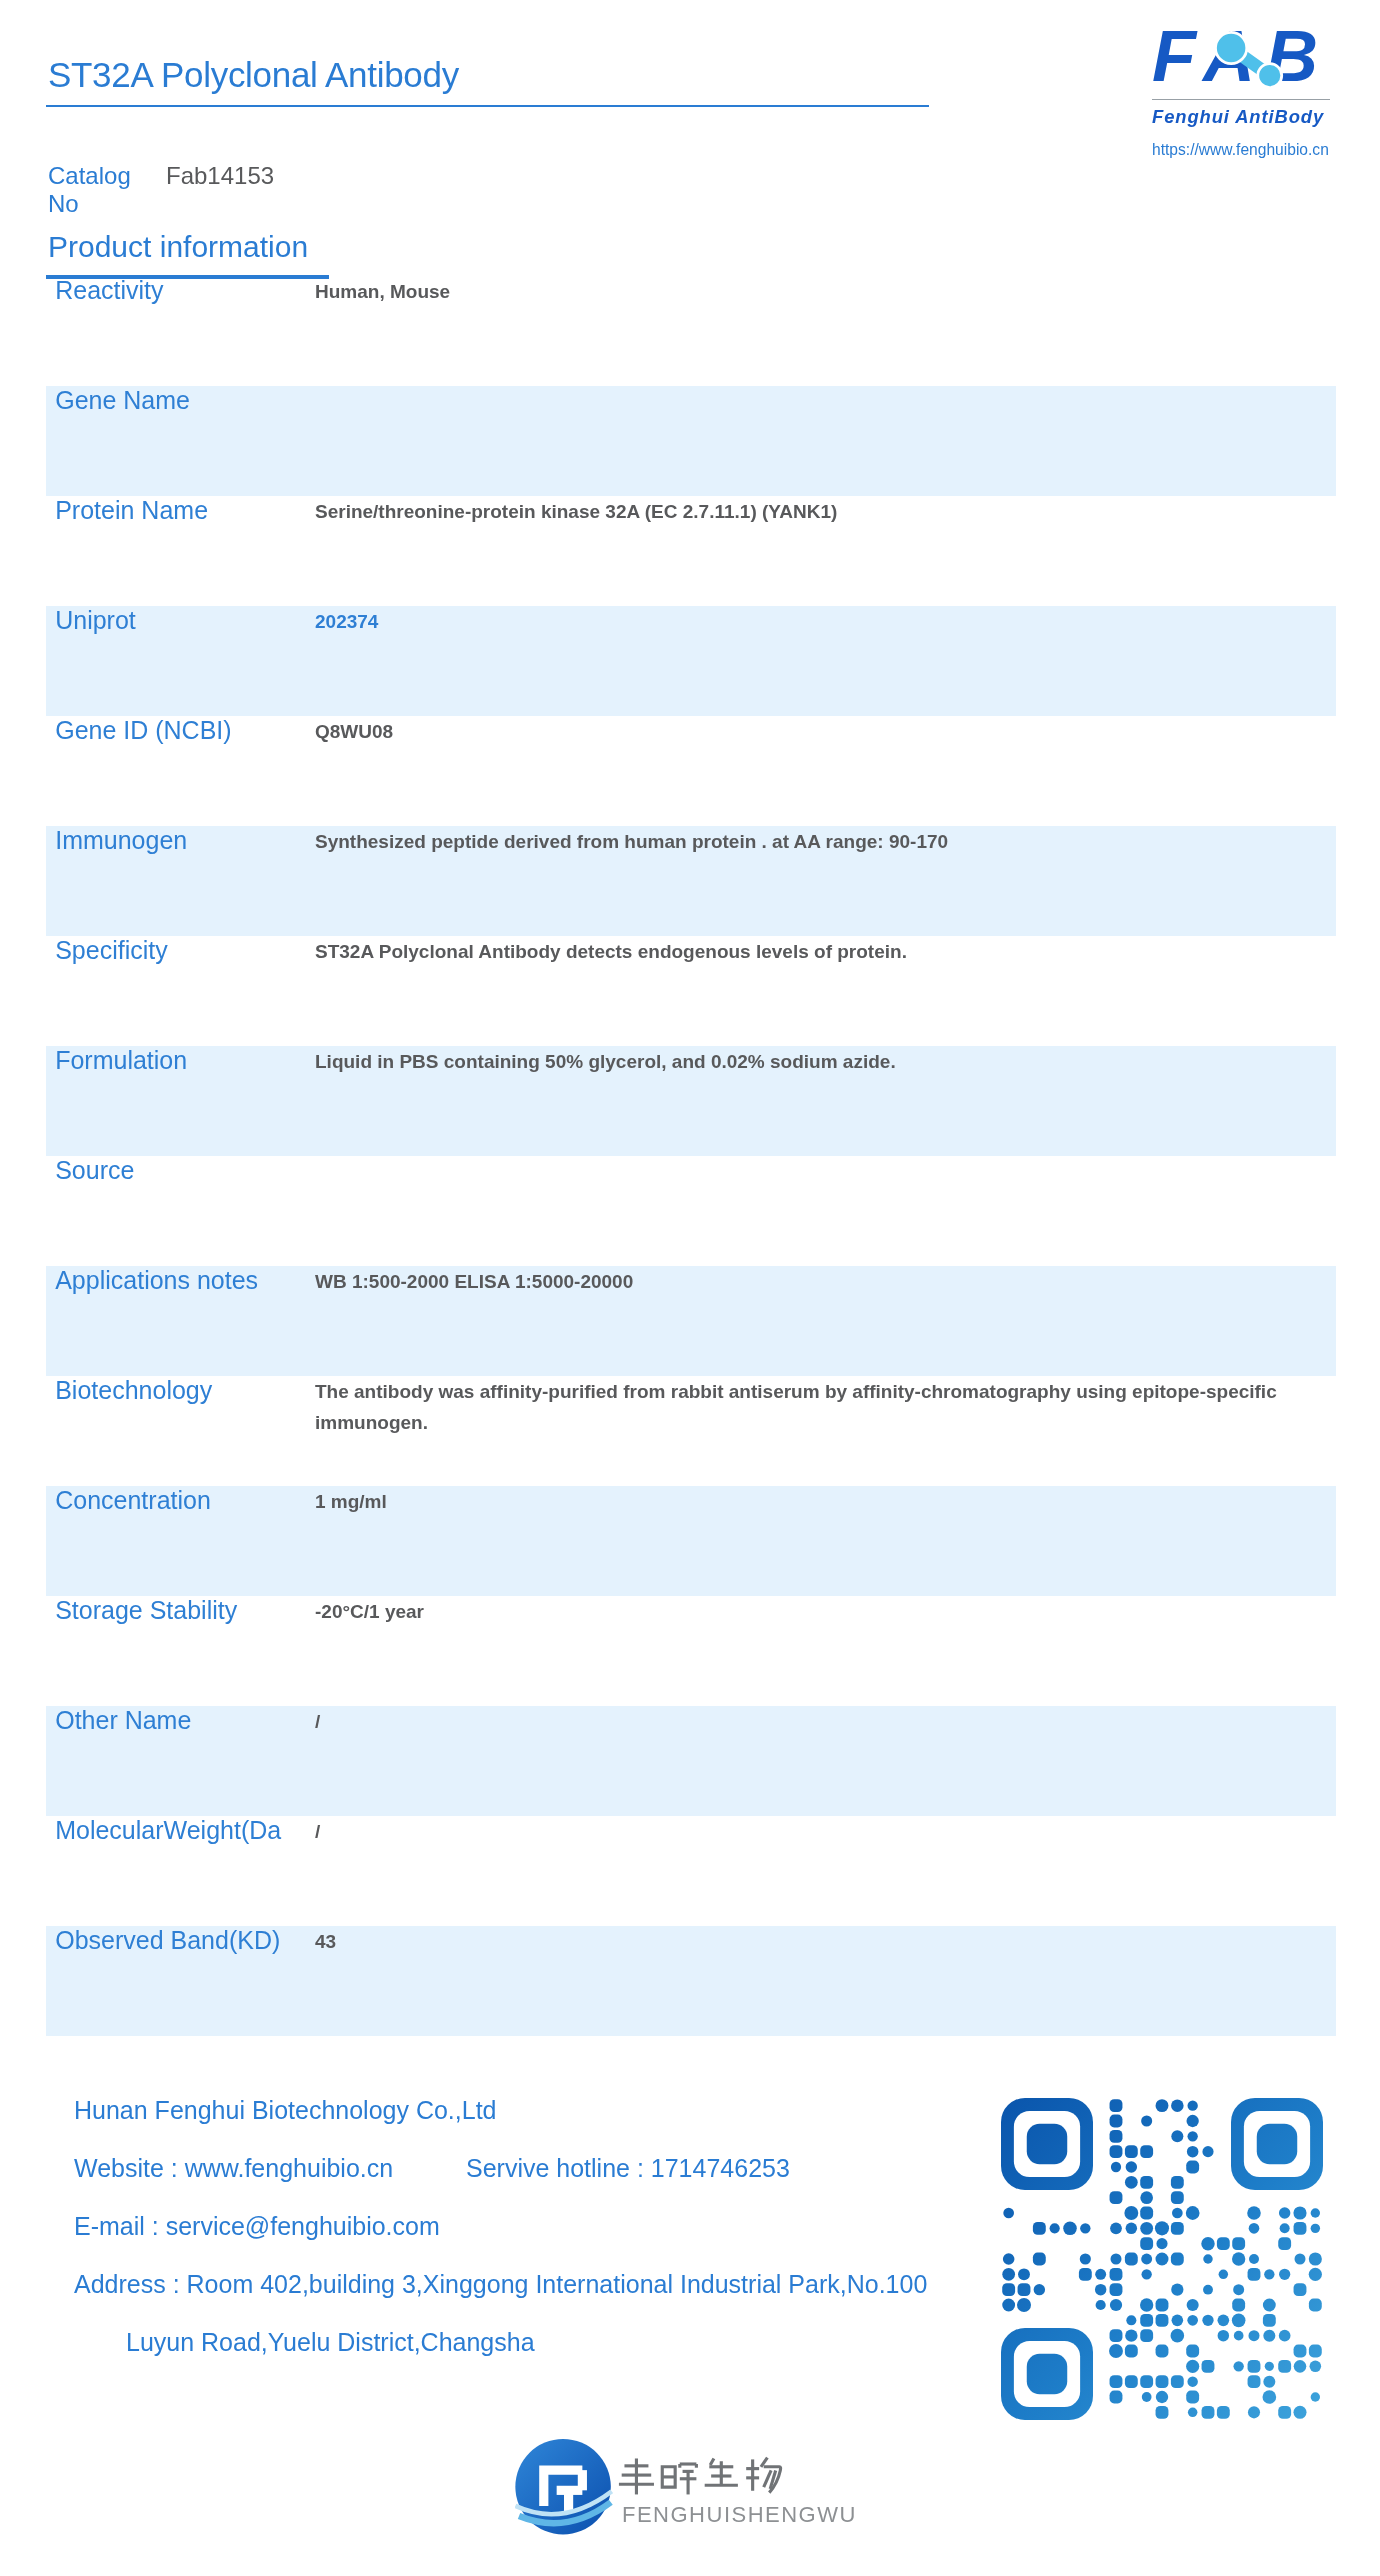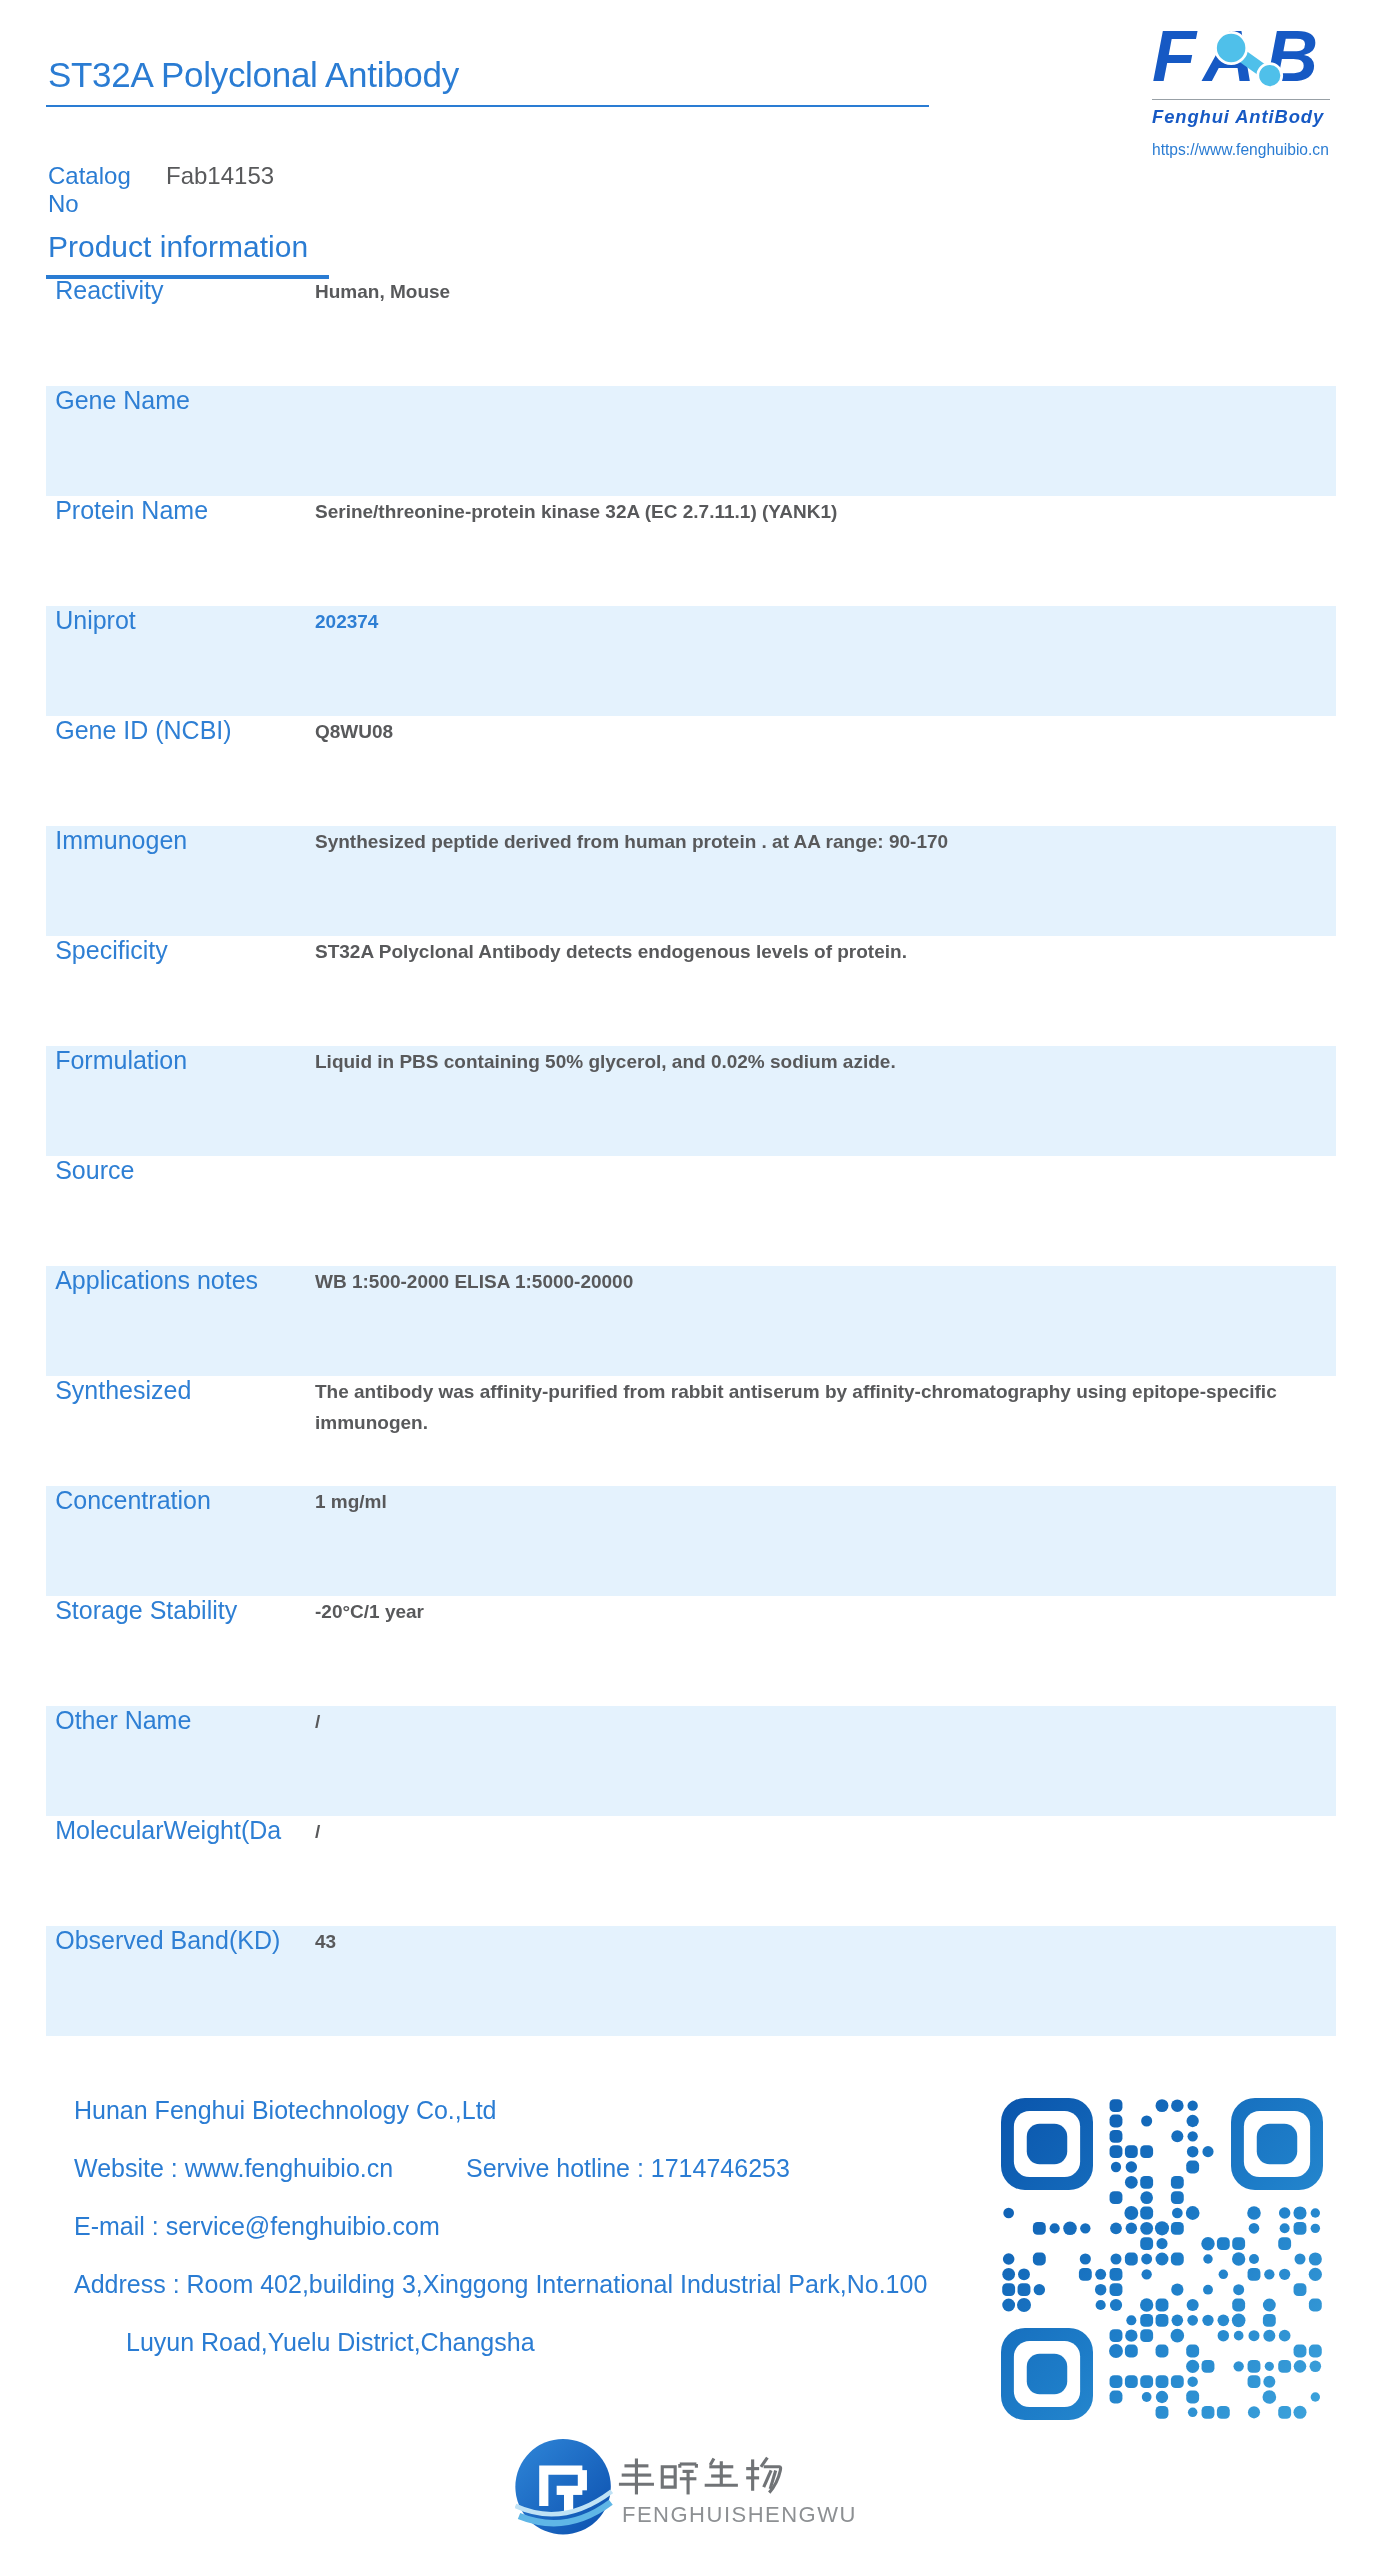--- a/index.html
+++ b/index.html
@@ -109,21 +109,21 @@
       <div class="cell value">Liquid in PBS containing 50% glycerol,  and 0.02% sodium azide.</div>
     </div>
     <div class="row">
       <div class="cell label">Source</div>
     </div>
     <div class="row">
       <div class="cell label">Applications notes</div>
       <div class="cell value">WB 1:500-2000 ELISA 1:5000-20000</div>
     </div>
     <div class="row">
-      <div class="cell label">Synthesized</div>
+      <div class="cell label">Biotechnology</div>
       <div class="cell value">The antibody was affinity-purified from rabbit antiserum by affinity-chromatography using epitope-specific immunogen.</div>
     </div>
     <div class="row">
       <div class="cell label">Concentration</div>
       <div class="cell value">1 mg/ml</div>
     </div>
     <div class="row">
       <div class="cell label">Storage Stability</div>
       <div class="cell value">-20°C/1 year</div>
     </div>

